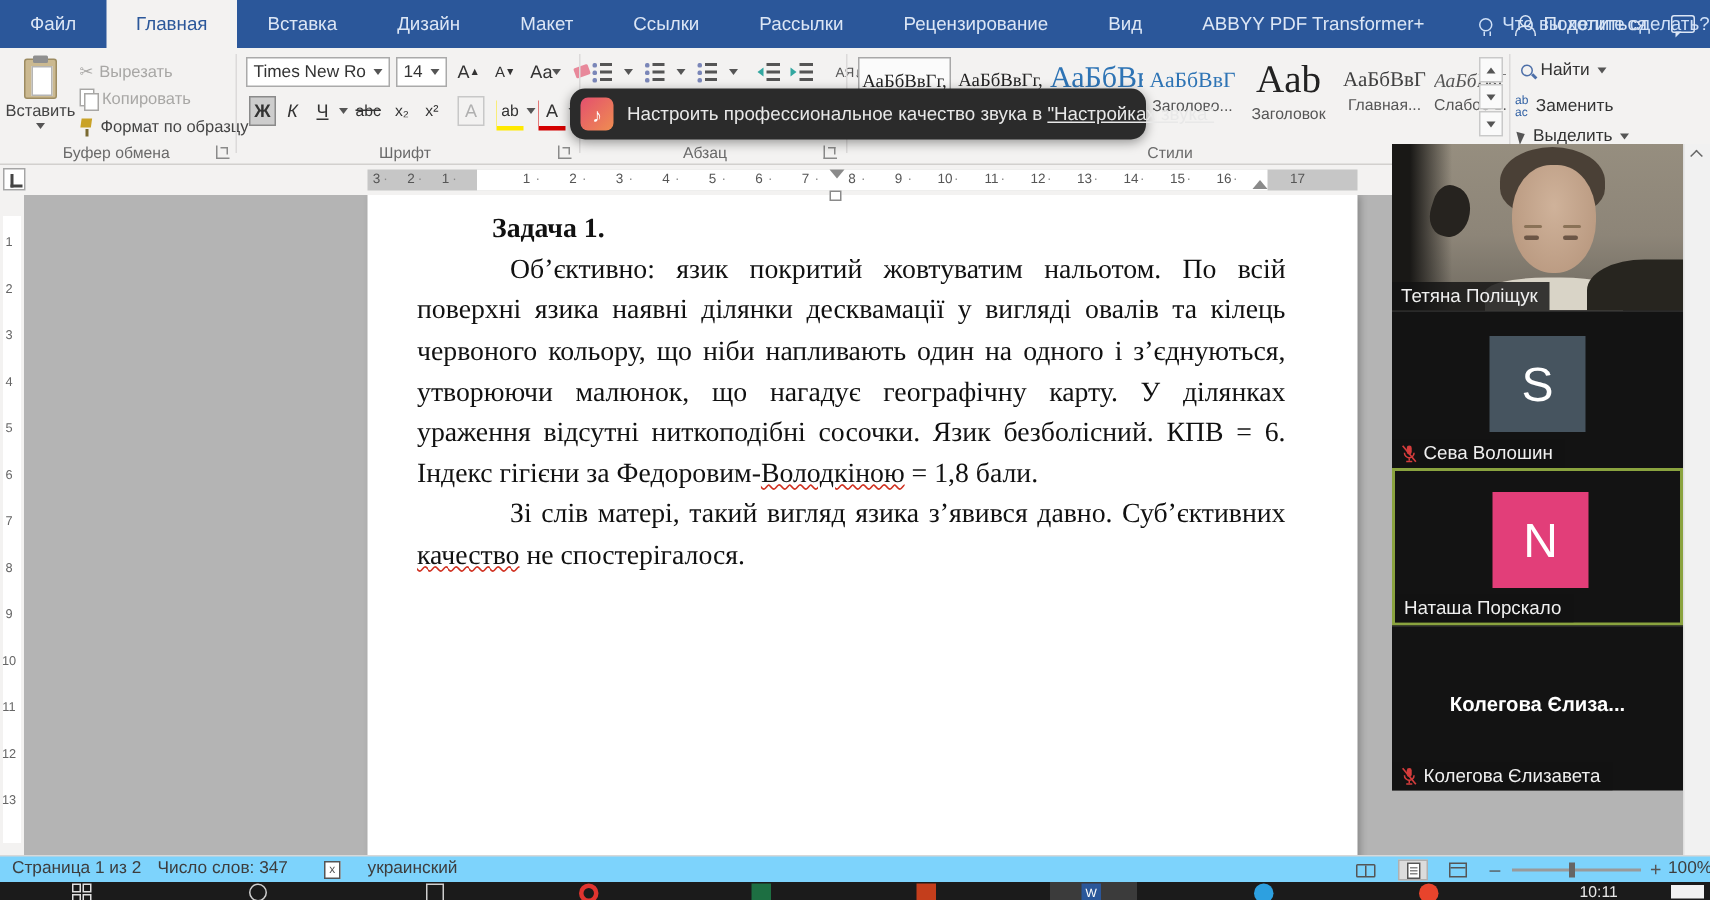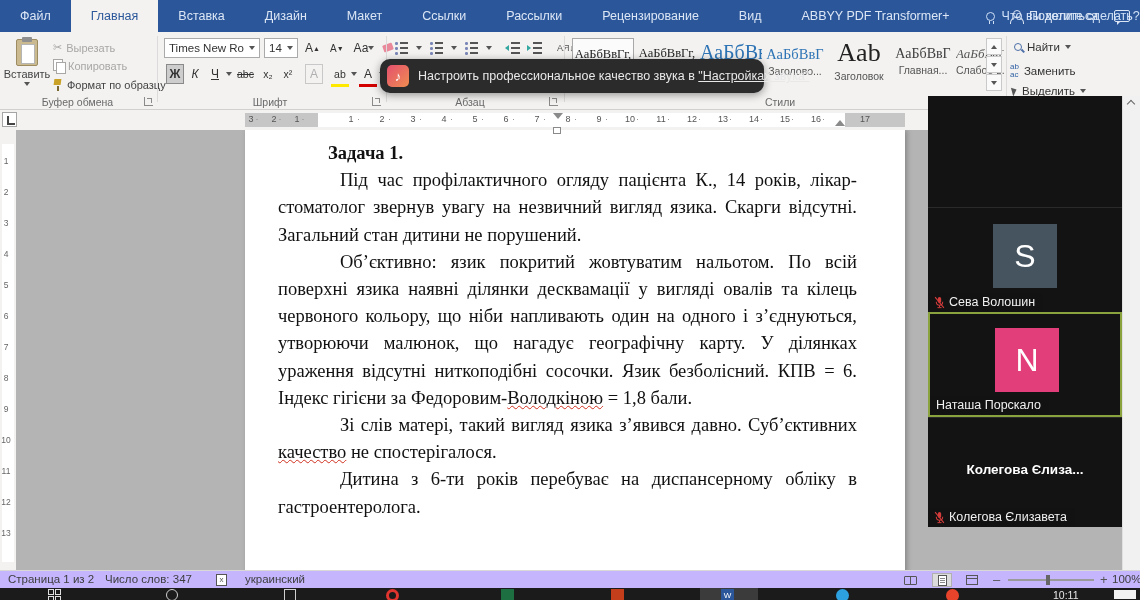--- a/index.html
+++ b/index.html
@@ -123,21 +123,21 @@
   .v-eye{position:absolute;width:10px;height:2.5px;background:#6c5646;border-radius:2px;top:47px}
   .v-brow{position:absolute;width:12px;height:2px;background:#8a7257;border-radius:2px;top:40px}
   .v-shirt{position:absolute;left:62px;bottom:0;width:92px;height:22px;background:#d9d4c7;border-radius:45% 45% 0 0}
   .v-jacket{position:absolute;right:0;bottom:0;width:64px;height:34px;background:#27251f;border-radius:60% 0 0 0}
 
   
   .scrollbar{position:absolute;left:1122px;top:96px;width:18px;height:474px;background:#f1f1f1;border-left:1px solid #e0e0e0}
   .sb-up{position:absolute;left:5px;top:5px}
 
   
-  .statusbar{position:absolute;left:0;top:570px;width:100%;height:18px;background:#c4b5fd;border-top:1px solid #d8d8d8;font-size:11.5px;color:#3d3d3d}
+  .statusbar{position:absolute;left:0;top:570px;width:100%;height:18px;background:#7dd3fc;border-top:1px solid #d8d8d8;font-size:11.5px;color:#3d3d3d}
   .sb-item{position:absolute;top:2px;white-space:nowrap}
   .proof-ic{position:absolute;top:3px;width:11px;height:12px;border:1px solid #555;font-size:8px;text-align:center;line-height:10px;color:#555;background:#fff}
   .view-ic{position:absolute;top:2px;width:20px;height:14px;display:flex;align-items:center;justify-content:center}
   .view-ic.sel{background:#dcdcdc;border:1px solid #b0b0b0}
   .vi-read{width:13px;height:9px;border:1px solid #555;border-radius:1px;position:relative}
   .vi-read::after{content:"";position:absolute;left:5px;top:0;width:1px;height:7px;background:#555}
   .vi-page{width:9px;height:11px;border:1px solid #555;background:#fff;position:relative}
   .vi-page::after{content:"";position:absolute;left:1px;top:2px;width:5px;height:1px;background:#888;box-shadow:0 2px 0 #888,0 4px 0 #888}
   .vi-web{width:12px;height:10px;border:1px solid #555;position:relative}
   .vi-web::after{content:"";position:absolute;left:0;top:2px;width:10px;height:1px;background:#555}
@@ -427,35 +427,51 @@
         <span class="vnum" style="top:336px">11</span>
         <span class="vnum" style="top:367px">12</span>
         <span class="vnum" style="top:398px">13</span>
       </div>
   </div>
 
   <div class="doc-area">
     <div class="page">
       <div class="page-inner">
         <div class="doc-title">Задача 1.</div>
-        <div class="doc-p"><span>Під час профілактичного огляду пацієнта К., 14 років, лікар-стоматолог звернув увагу на незвичний вигляд язика. Скарги відсутні. Загальний стан дитини не порушений.</span></div>
         <div class="doc-p"><span>Об’єктивно: язик покритий жовтуватим нальотом. По всій поверхні язика наявні ділянки десквамації у вигляді овалів та кілець червоного кольору, що ніби напливають один на одного і з’єднуються, утворюючи малюнок, що нагадує географічну карту. У ділянках ураження відсутні ниткоподібні сосочки. Язик безболісний. КПВ = 6. Індекс гігієни за Федоровим-</span><span class="spell">Володкіною</span><span> = 1,8 бали.</span></div>
         <div class="doc-p"><span>Зі слів матері, такий вигляд язика з’явився давно. Суб’єктивних </span><span class="spell">качество</span><span> не спостерігалося.</span></div>
-        <div class="doc-p"><span>Дитина з 6-ти років перебуває на диспансерному обліку в гастроентеролога.</span></div>
         <div class="doc-list">
           
           
           
         </div>
       </div>
     </div>
   </div>
 
   <div class="meet">
 
+    <div class="tile" style="top:0;height:111px">
+      <div class="v-bg">
+        <div class="v-left"></div>
+        <div class="v-obj"></div>
+        <div class="v-hair"></div>
+        <div class="v-face">
+          <span class="v-brow" style="left:8px"></span>
+            <span class="v-brow" style="left:34px"></span>
+          <span class="v-eye" style="left:8px"></span>
+            <span class="v-eye" style="left:34px"></span>
+        </div>
+        <div class="v-shirt"></div>
+        <div class="v-jacket"></div>
+      </div>
+      <div class="nametag">
+        <span>Тетяна Поліщук</span>
+      </div>
+    </div>
 
     <div class="tile" style="top:111px;height:105px;border-top:1px solid #2a2a2a">
       <div class="avatar-sq" style="background:#46545f">
           <span>S</span>
         </div>
       <div class="nametag">
         <svg width="11" height="13" viewBox="0 0 12 14">
             <rect x="4.2" y="1" width="3.6" height="6.5" rx="1.8" fill="#d43c3c"></rect>
             <path d="M2.5 6.2a3.5 3.8 0 0 0 7 0" stroke="#d43c3c" stroke-width="1.1" fill="none"></path>
             <line x1="6" y1="10.2" x2="6" y2="12" stroke="#d43c3c" stroke-width="1.1"></line>

